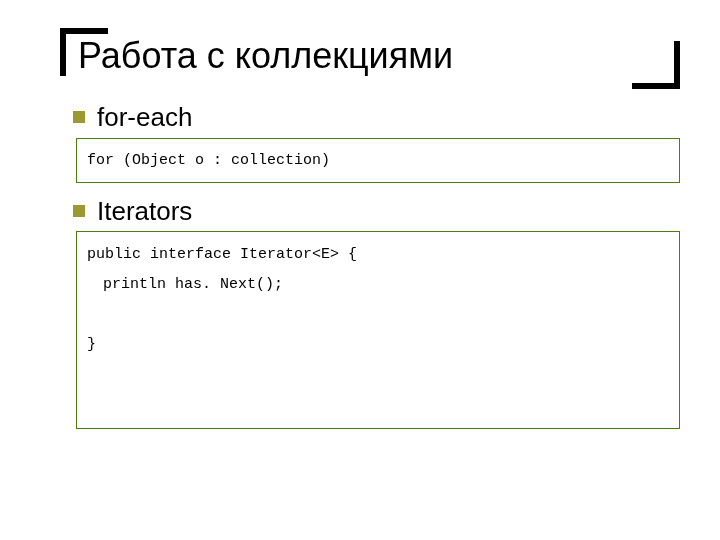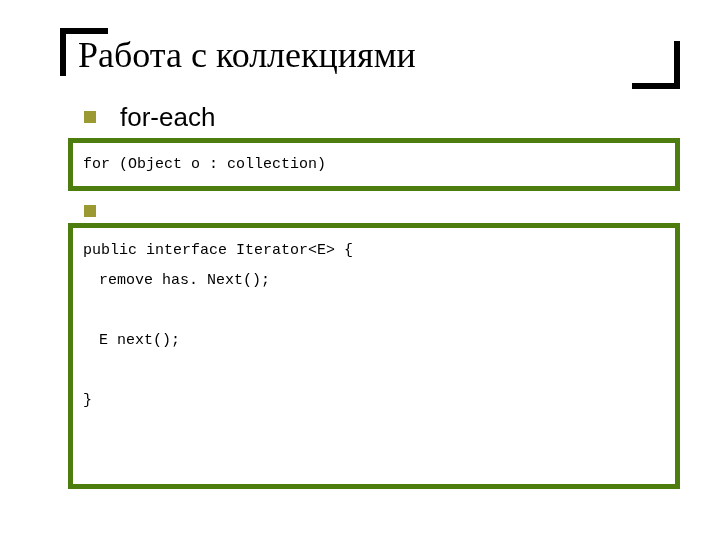--- a/index.html
+++ b/index.html
@@ -17,57 +17,56 @@
     height: 540px;
     box-sizing: border-box;
     padding: 28px 40px 30px 60px;
   }
 
   
   .title-wrap {
     position: relative;
     padding: 6px 28px 12px 18px;
     margin-bottom: 14px;
-    font-family: Liberation Serif, serif;
   }
   .corner { position: absolute; background: #000; }
   
   .tl-h { top: 0; left: 0; width: 48px; height: 6px; }
   .tl-v { top: 0; left: 0; width: 6px; height: 48px; }
   
   .br-h { bottom: 0; right: 0; width: 48px; height: 6px; }
   .br-v { bottom: 0; right: 0; width: 6px; height: 48px; }
   .title {
     font-size: 36px;
     font-weight: 400;
     margin: 0;
     line-height: 1.2;
   }
 
   .bullet-row {
     display: flex;
     align-items: center;
-    gap: 24px;
-    margin: 4px 0 6px 24px;
+    gap: 12px;
+    margin: 4px 0 6px 13px;
   }
   .bullet-sq {
     width: 12px;
     height: 12px;
     background: #9a9932;
     flex: none;
   }
   .bullet-label {
     font-size: 26px;
     line-height: 1.1;
   }
 
   .code-box {
-    border: 5px solid #4d7c0f;
+    border: 1px solid #4d7c0f;
     padding: 8px 10px;
-    margin: 4px 0 14px 8px;
+    margin: 4px 0 14px 16px;
     font-family: "Courier New", Courier, monospace;
     font-size: 15px;
     line-height: 1.8;
     white-space: pre;
   }
   .code-box.tall { line-height: 2.0; }
   .indent1 { padding-left: 44px; display: block; }
   .indent-half { padding-left: 16px; display: block; }
 </style>
 </head>
@@ -86,23 +85,23 @@
   <div class="bullet-row">
     <span class="bullet-sq"></span>
     <span class="bullet-label">for-each</span>
   </div>
 
   <div class="code-box"><span>for (Object o : collection)</span>
 </div>
 
   <div class="bullet-row">
     <span class="bullet-sq"></span>
+    <span class="bullet-label">Iterators</span>
   </div>
 
   <div class="code-box tall"><span>public interface Iterator&lt;E&gt; {</span>
-<span class="indent-half">remove has. Next();</span>
-<span class="indent-half">E next();</span>
+<span class="indent-half">println has. Next();</span>
 <span>}</span>
 <span></span>
 
 </div>
 
 </div>
 
 </body></html>

